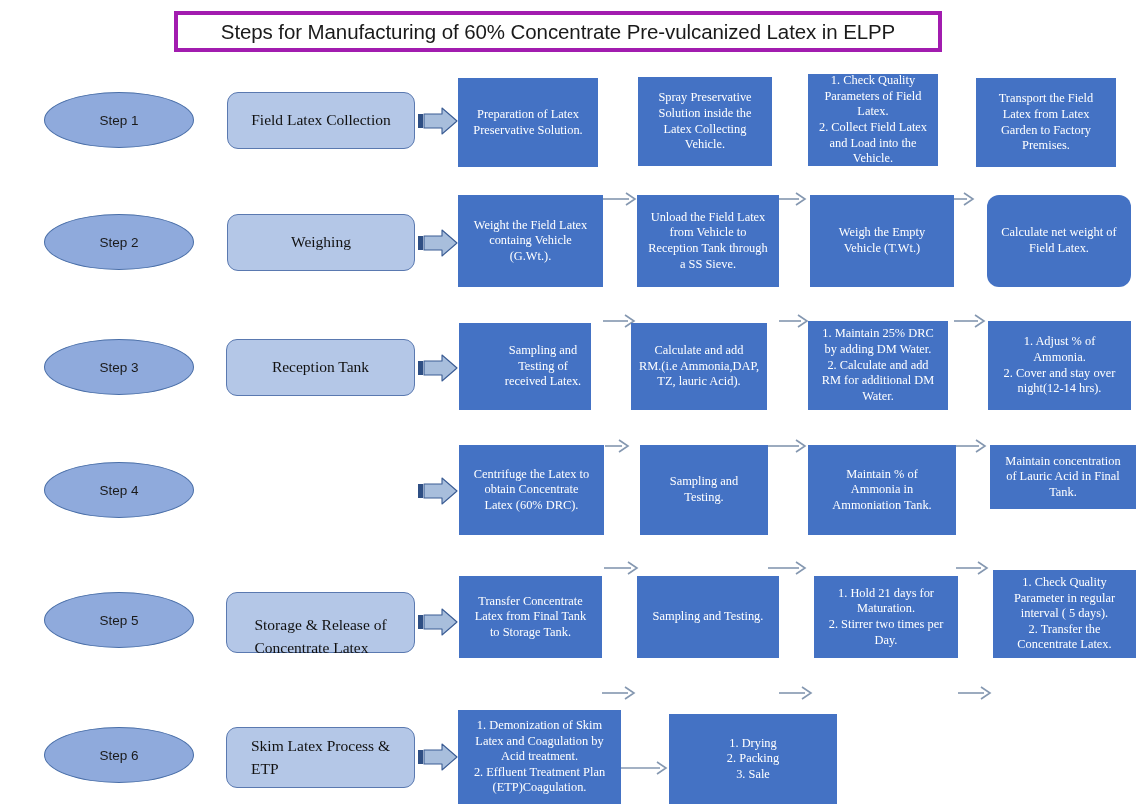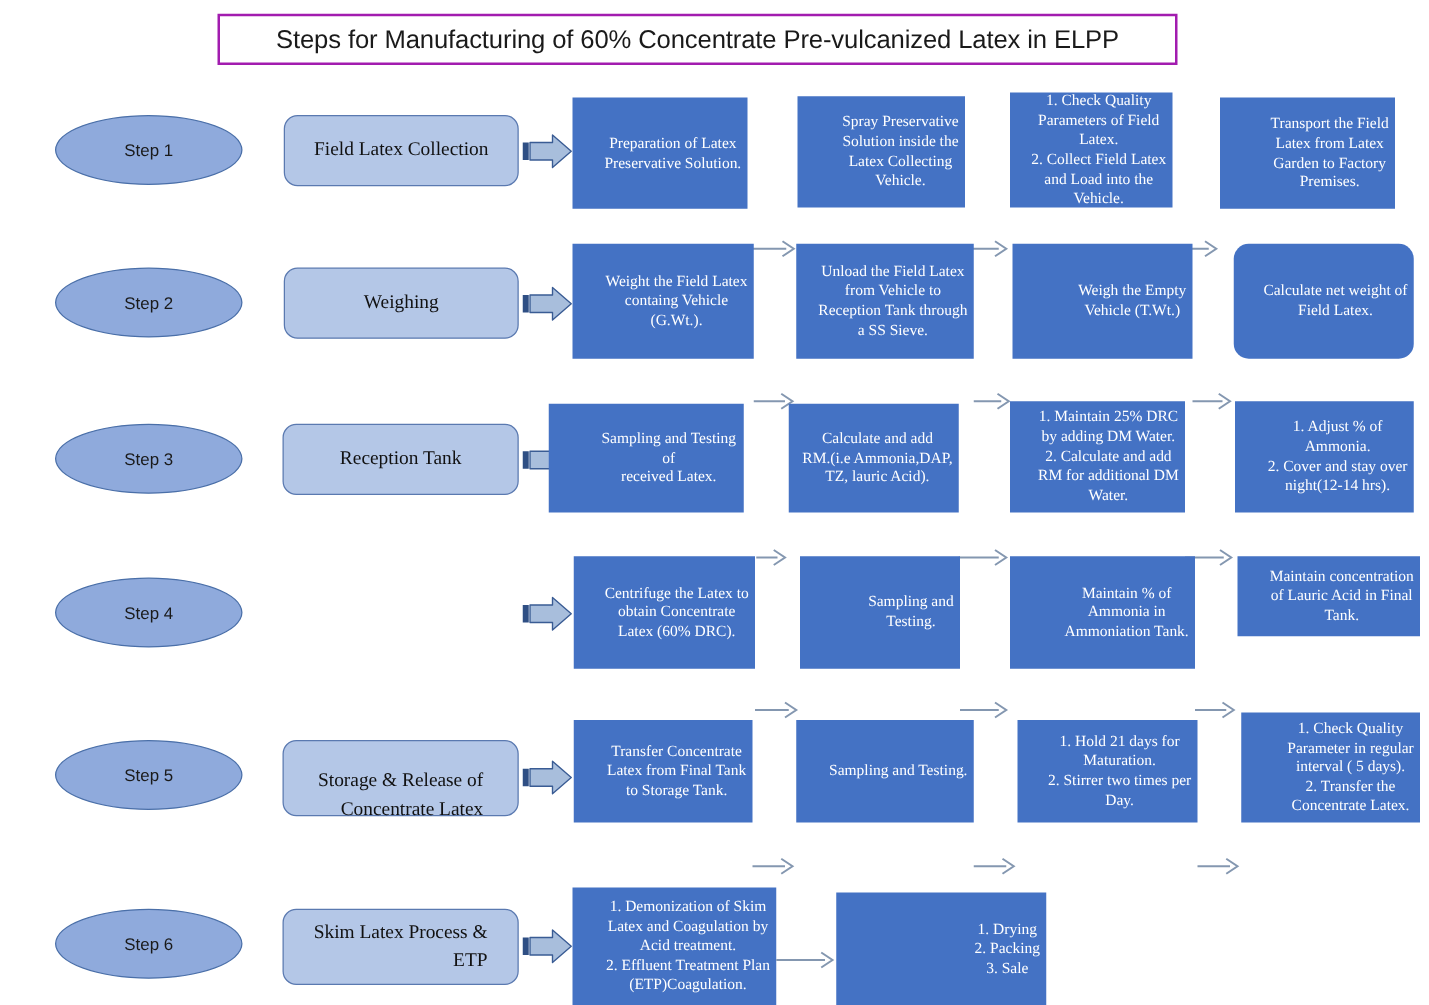--- a/index.html
+++ b/index.html
@@ -15,21 +15,21 @@
     overflow: hidden;
   }
 
   
   #title-box {
     position: absolute;
     left: 174px;
     top: 11px;
     width: 768px;
     height: 41px;
-    border: 2px solid #a21caf;
+    border: 4px solid #a21caf;
     background: #ffffff;
     display: flex;
     align-items: center;
     justify-content: center;
     box-sizing: border-box;
   }
   #title-box .title-text {
     font-family: "Liberation Sans", "DejaVu Sans", sans-serif;
     font-size: 20.5px;
     color: #1a1a1a;
@@ -69,21 +69,21 @@
   .stage-box {
     position: absolute;
     left: 227px;
     width: 188px;
     border-radius: 11px;
     background: #B4C7E7;
     border: 1.2px solid #5a79b0;
     display: flex;
     align-items: center;
     justify-content: center;
-    text-align: right;
+    text-align: left;
     box-sizing: border-box;
     padding: 4px 8px;
   }
   .stage-box .stage-label {
     font-size: 15.5px;
     color: #111111;
     line-height: 1.45;
   }
 
   
@@ -94,21 +94,21 @@
   }
   .block-arrow svg { display: block; }
 
   
   .pbox {
     position: absolute;
     background: #4472C4;
     color: #ffffff;
     display: flex;
     align-items: center;
-    justify-content: flex-end;
+    justify-content: center;
     text-align: center;
     box-sizing: border-box;
     padding: 3px 5px;
   }
   .pbox .pbox-text {
     font-size: 12.4px;
     line-height: 1.26;
     color: #ffffff;
     white-space: pre-line;
   }
@@ -242,21 +242,21 @@
   </div>
   <div class="stage-box" style="top:14px;height:57px;left:226px;width:189px;">
     <span class="stage-label">Reception Tank</span>
   </div>
   <div class="block-arrow" style="left:418px;top:28px;">
     <svg width="40" height="30" viewBox="0 0 40 30">
       <rect x="0" y="8" width="5" height="14" fill="#2f4f84"></rect>
       <path d="M6 8 H24 V2 L39 15 L24 28 V22 H6 Z" fill="#A8BEDC" stroke="#3a5c94" stroke-width="1.1" stroke-linejoin="round"></path>
     </svg>
   </div>
-  <div class="pbox" style="left:439px;top:-2px;width:156px;height:87px;padding-left:41px;">
+  <div class="pbox" style="left:459px;top:-2px;width:132px;height:87px;padding-left:41px;">
     <span class="pbox-text">Sampling and Testing of
 received Latex.</span>
   </div>
   <div class="conn" style="left:605px;top:113px;width:26px;">
     <svg width="26" height="16" viewBox="0 0 26 16">
         <line x1="0" y1="8" x2="17" y2="8" stroke="#8497B0" stroke-width="1.6"></line>
         <polyline points="14,2 23,8 14,14" fill="none" stroke="#8497B0" stroke-width="1.6"></polyline>
       </svg>
   </div>
   <div class="pbox" style="left:631px;top:-2px;width:136px;height:87px;">

